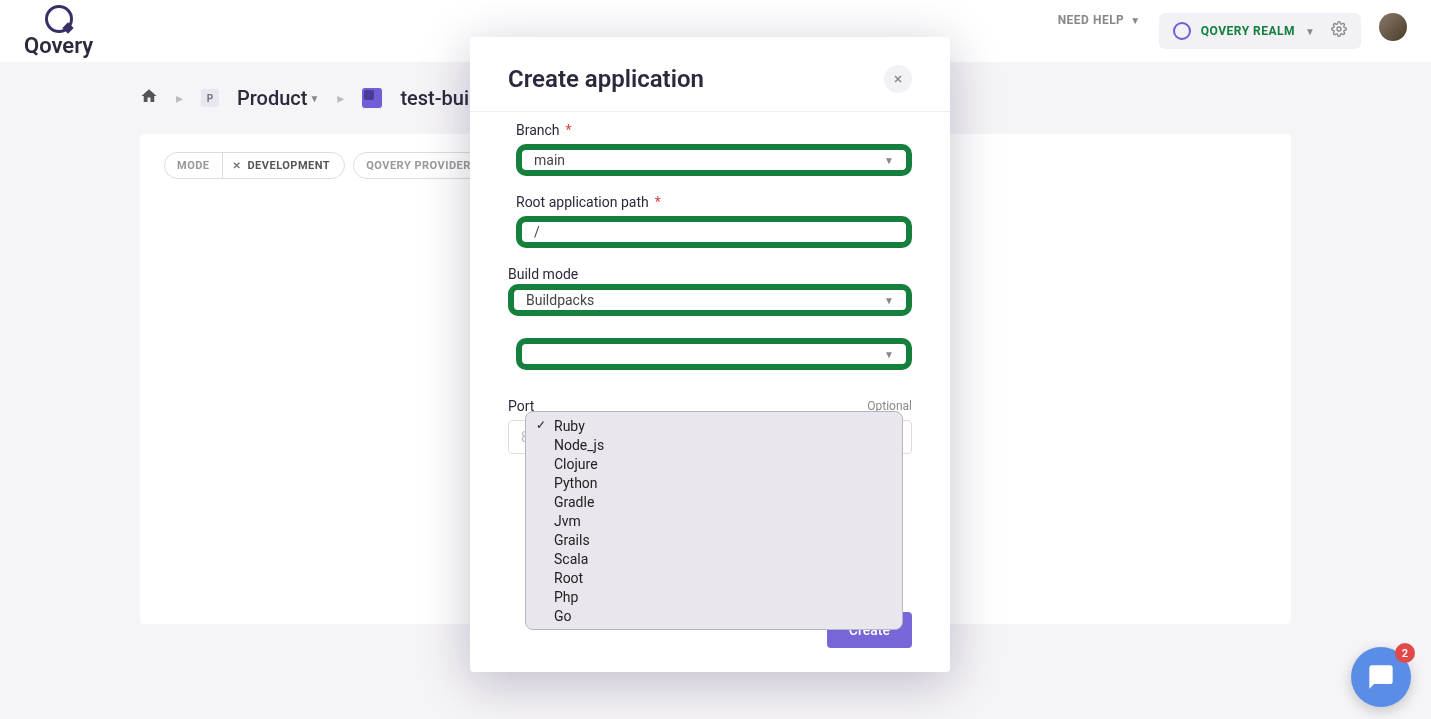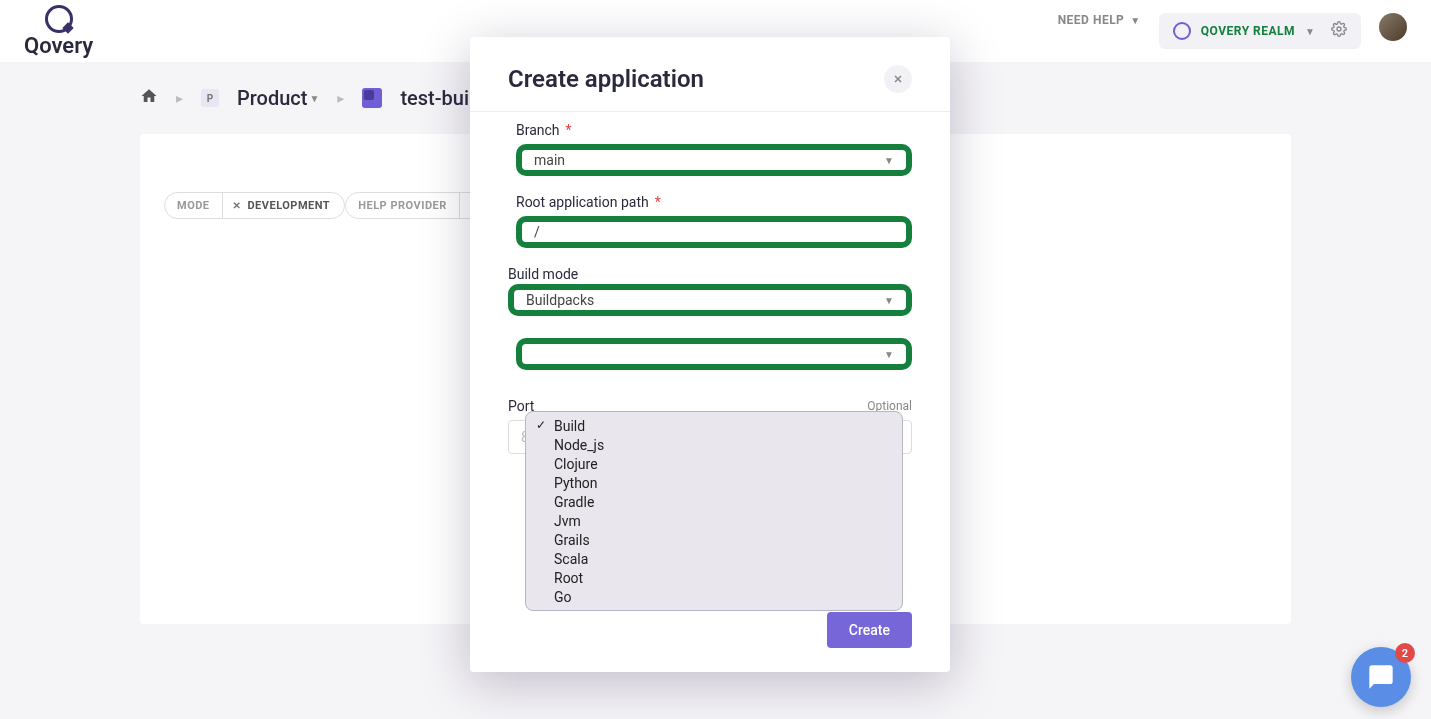--- a/index.html
+++ b/index.html
@@ -142,22 +142,21 @@
     }
     .card {
       margin: 12px 140px 0;
       background: #fff;
       border-radius: 4px;
       padding: 18px 24px;
       height: 490px;
     }
     .tag-row {
       display: flex;
-      gap: 0;
-      margin-top: 40px;
+      gap: 8px;
     }
     .tag {
       display: flex;
       align-items: center;
       border: 1px solid #ddd;
       border-radius: 20px;
       overflow: hidden;
       font-size: 11px;
       font-weight: 700;
       letter-spacing: 0.5px;
@@ -416,21 +415,21 @@
 <div class="card">
   <div class="tag-row">
     <div class="tag">
       <span class="tag-label">MODE</span>
       <span class="tag-val">
         <span class="x-icon"></span>
         <span>DEVELOPMENT</span>
       </span>
     </div>
     <div class="tag">
-      <span class="tag-label">HELP PROVIDER</span>
+      <span class="tag-label">QOVERY PROVIDER</span>
       <span class="tag-val">&nbsp;</span>
     </div>
   </div>
 </div>
 
 <div class="modal">
   <div class="modal-header">
     <div class="modal-title">Create application</div>
     <button class="close-btn">
       <svg width="12" height="12" viewBox="0 0 24 24" stroke="#888" stroke-width="3">
@@ -472,29 +471,30 @@
       <span class="optional-text">Optional</span>
     </div>
     <input type="text" class="port-input" placeholder="8080" style="">
   </div>
   <div class="modal-footer">
     <button class="create-btn">Create</button>
   </div>
 </div>
 
 <div class="dropdown" id="framework-dropdown">
-    <div class="dropdown-item selected">Build</div>
+    <div class="dropdown-item selected">Ruby</div>
     <div class="dropdown-item">Node_js</div>
     <div class="dropdown-item">Clojure</div>
     <div class="dropdown-item">Python</div>
     <div class="dropdown-item">Gradle</div>
     <div class="dropdown-item">Jvm</div>
     <div class="dropdown-item">Grails</div>
     <div class="dropdown-item">Scala</div>
     <div class="dropdown-item">Root</div>
+    <div class="dropdown-item">Php</div>
     <div class="dropdown-item">Go</div>
   </div>
 
 <div class="fab">
   <svg width="28" height="28" viewBox="0 0 24 24" fill="#fff">
     <path d="M20 2H4c-1.1 0-2 .9-2 2v18l4-4h14c1.1 0 2-.9 2-2V4c0-1.1-.9-2-2-2z"></path>
   </svg>
   <div class="fab-badge">2</div>
 </div>
 

